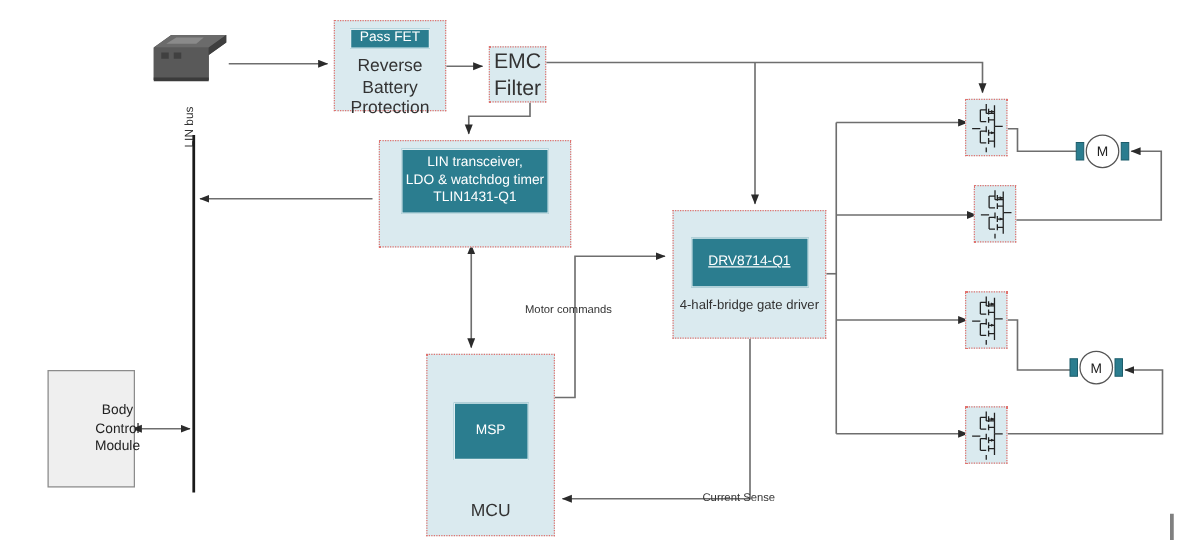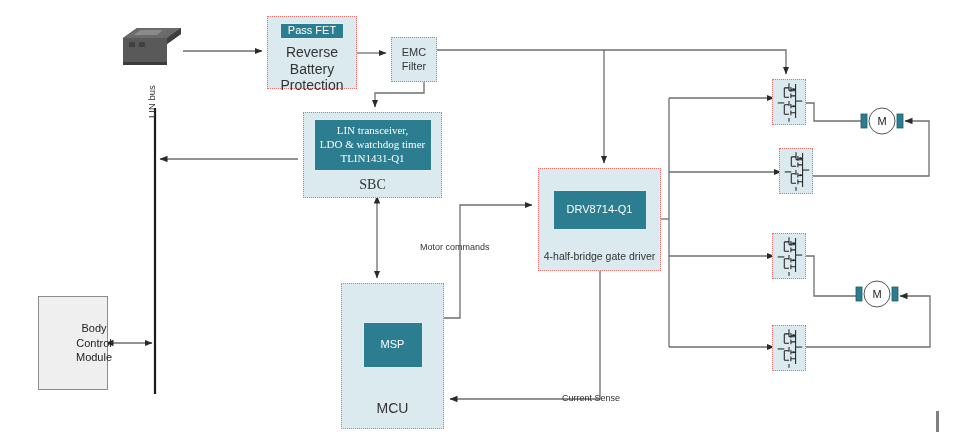--- a/index.html
+++ b/index.html
@@ -60,46 +60,46 @@
   #blk-rbp .inner-chip {
     margin-top: 6px; width: 64px; height: 32px;
   }
   #blk-rbp .outer-caption { margin-top: 5px; }
 
   #blk-emc {
     left: 391px; top: 37px; width: 46px; height: 45px;
     justify-content: center;
   }
   #blk-emc .emc-label {
-    color: #333333; font-size: 11px; text-align: center; line-height: 1.25;
+    color: #333333; font-size: 17px; text-align: center; line-height: 1.25;
   }
 
   #blk-sbc {
-    left: 303px; top: 112px; width: 139px; height: 86px; font-family: Liberation Serif, serif;
+    left: 303px; top: 112px; width: 154px; height: 86px;
   }
   #blk-sbc .inner-chip {
     margin-top: 6px; width: 118px; height: 52px;
   }
   #blk-sbc .outer-caption { margin-top: 6px; }
 
   #blk-mcu {
     left: 341px; top: 283px; width: 103px; height: 146px;
   }
   #blk-mcu .inner-chip {
     margin-top: 38px; width: 60px; height: 46px;
   }
   #blk-mcu .outer-caption { margin-top: 32px; }
 
   #blk-drv {
     left: 538px; top: 168px; width: 123px; height: 103px;
   }
   #blk-drv .inner-chip {
-    margin-top: 21px; width: 94px; height: 40px;
-  }
-  #blk-drv .outer-caption { margin-top: 20px; font-size: 10.5px; }
+    margin-top: 21px; width: 94px; height: 40px; text-decoration: underline;
+  }
+  #blk-drv .outer-caption { margin-top: 8px; font-size: 10.5px; }
 
   
   #blk-bcm {
     position: absolute;
     left: 38px; top: 296px; width: 70px; height: 94px;
     background: #efefef;
     border: 1px solid #8c8c8c;
     box-sizing: border-box;
     display: flex;
     align-items: center;
@@ -258,21 +258,20 @@
   </div>
 
   <div class="outer-block" id="blk-sbc">
     <div class="inner-chip">
       <div>
         <div>LIN transceiver,</div>
         <div>LDO &amp; watchdog timer</div>
         <div>TLIN1431-Q1</div>
       </div>
     </div>
-    <div class="outer-caption">SBC</div>
   </div>
 
   <div class="outer-block" id="blk-mcu">
     <div class="inner-chip">MSP</div>
     <div class="outer-caption">MCU</div>
   </div>
 
   <div class="outer-block" id="blk-drv">
     <div class="inner-chip">DRV8714-Q1</div>
     <div class="outer-caption">4-half-bridge gate driver</div>

